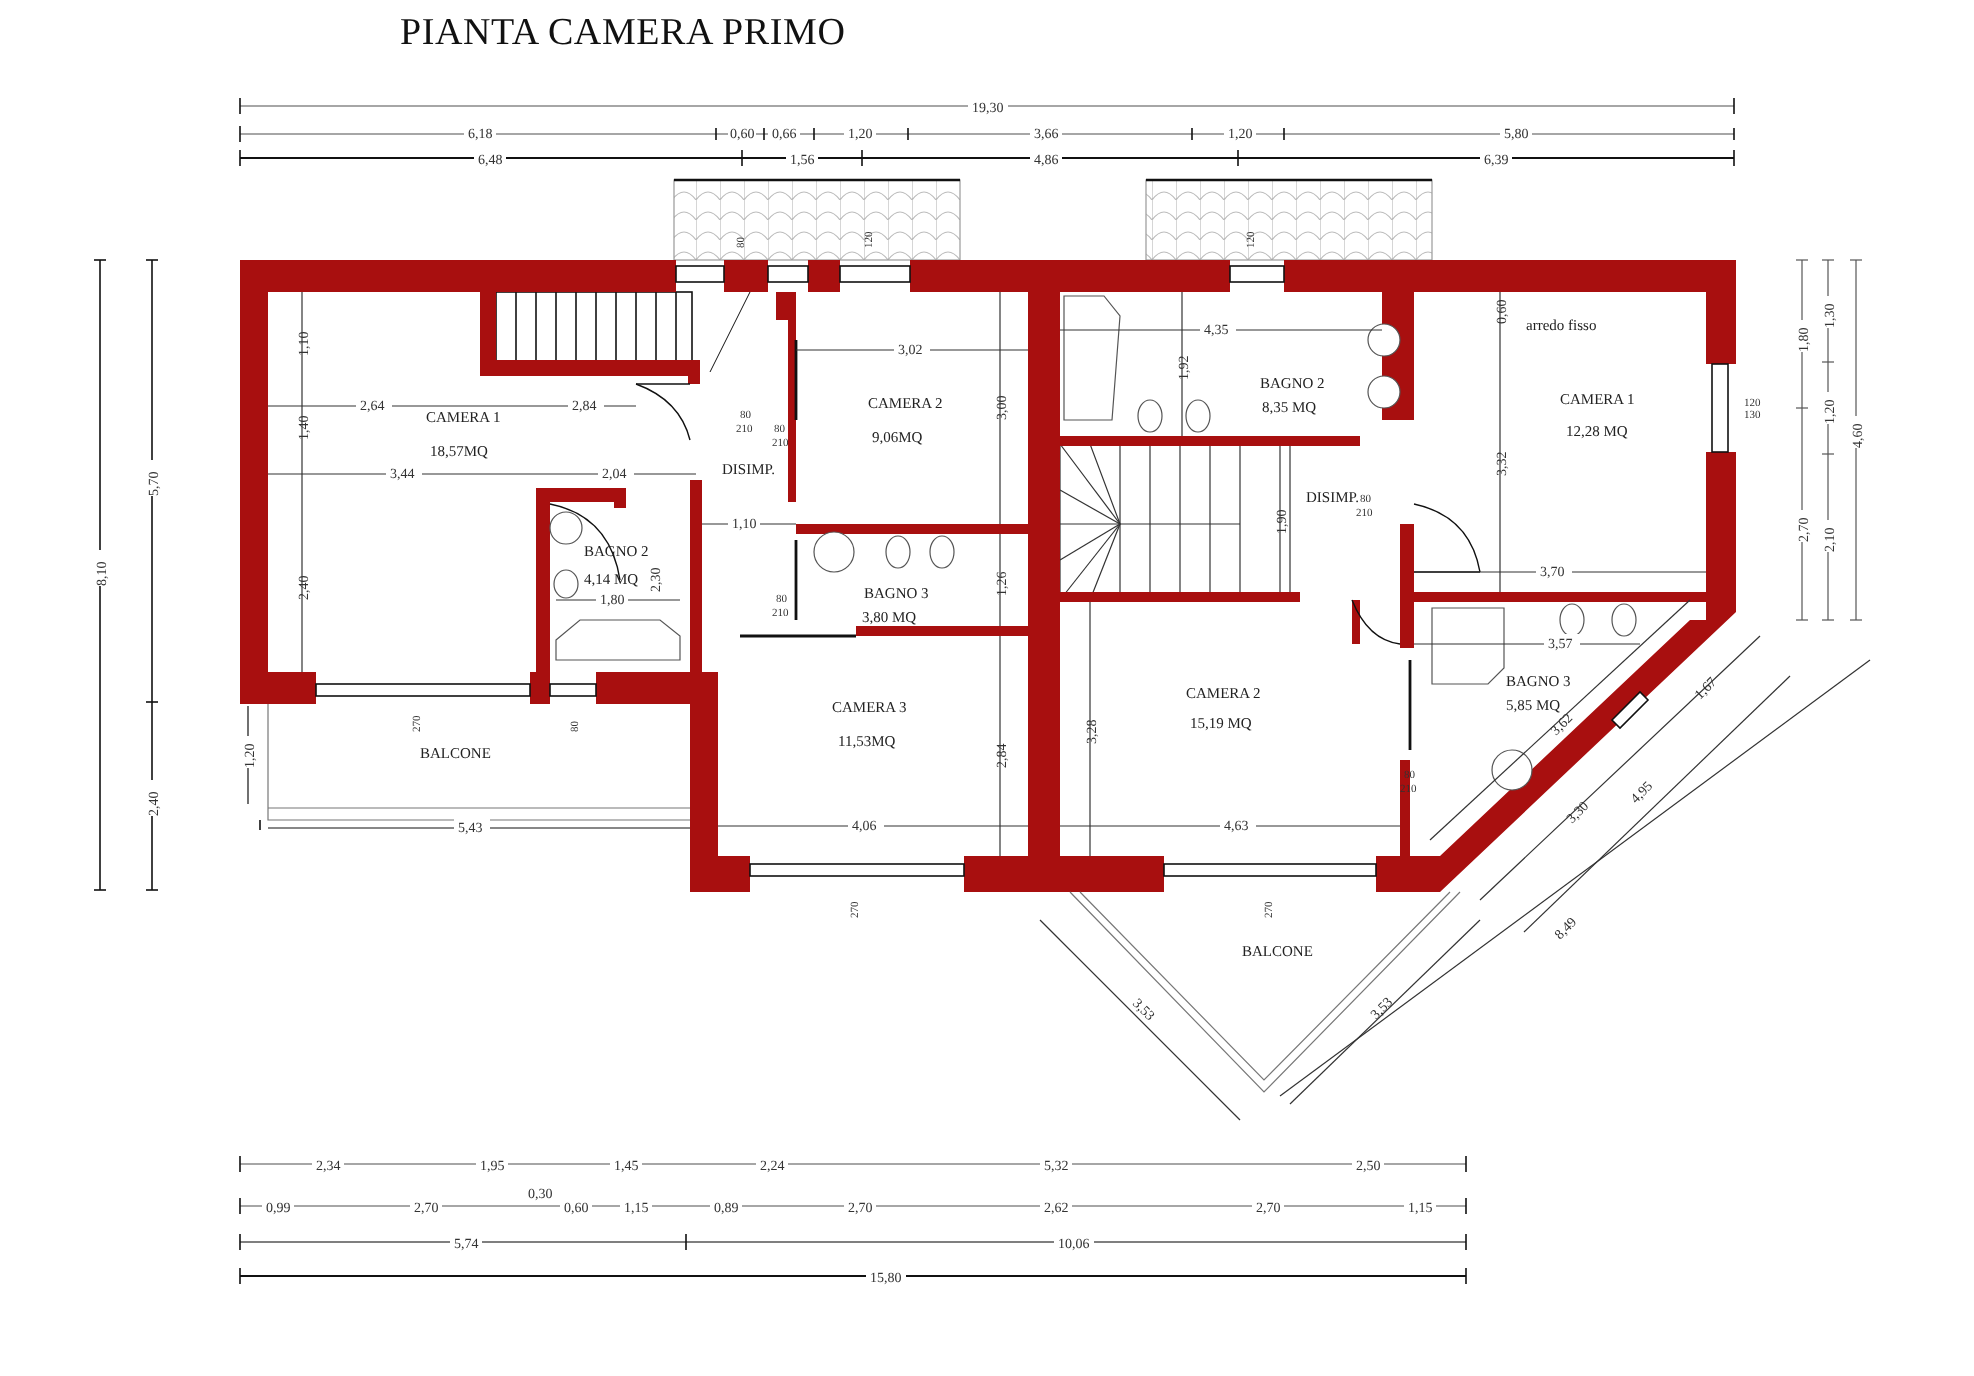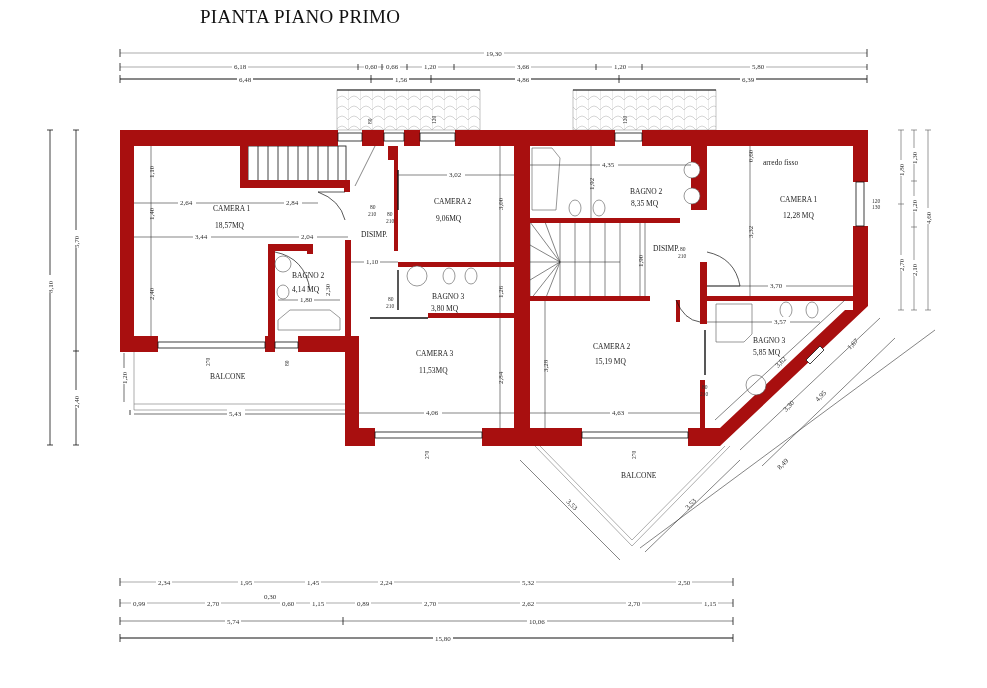--- a/index.html
+++ b/index.html
@@ -7,21 +7,21 @@
   #plan{position:absolute;left:0;top:0;}
   .title{position:absolute;left:200px;top:6px;font-size:19px;letter-spacing:0.3px;color:#111;}
   svg text{font-family:"Liberation Serif","DejaVu Serif",serif;}
   .rl{font-size:7.5px;fill:#222;}
   .dim{font-size:7px;fill:#333;}
   .dsm{font-size:5.5px;fill:#333;}
 </style>
 </head>
 <body>
 
-<div class="title">PIANTA PIANO PRIMO</div>
+<div class="title">PIANTA CAMERA PRIMO</div>
 
 <svg id="plan" width="987" height="688" viewBox="0 0 987 688">
 
   <g stroke="#888" stroke-width="0.7">
     <line x1="120" y1="53" x2="867" y2="53"></line>
     <line x1="120" y1="67" x2="867" y2="67"></line>
     <line x1="120" y1="79" x2="867" y2="79" stroke="#111" stroke-width="1"></line>
     <g stroke="#111" stroke-width="0.8">
       <line x1="120" y1="49" x2="120" y2="57"></line>
         <line x1="867" y1="49" x2="867" y2="57"></line>

